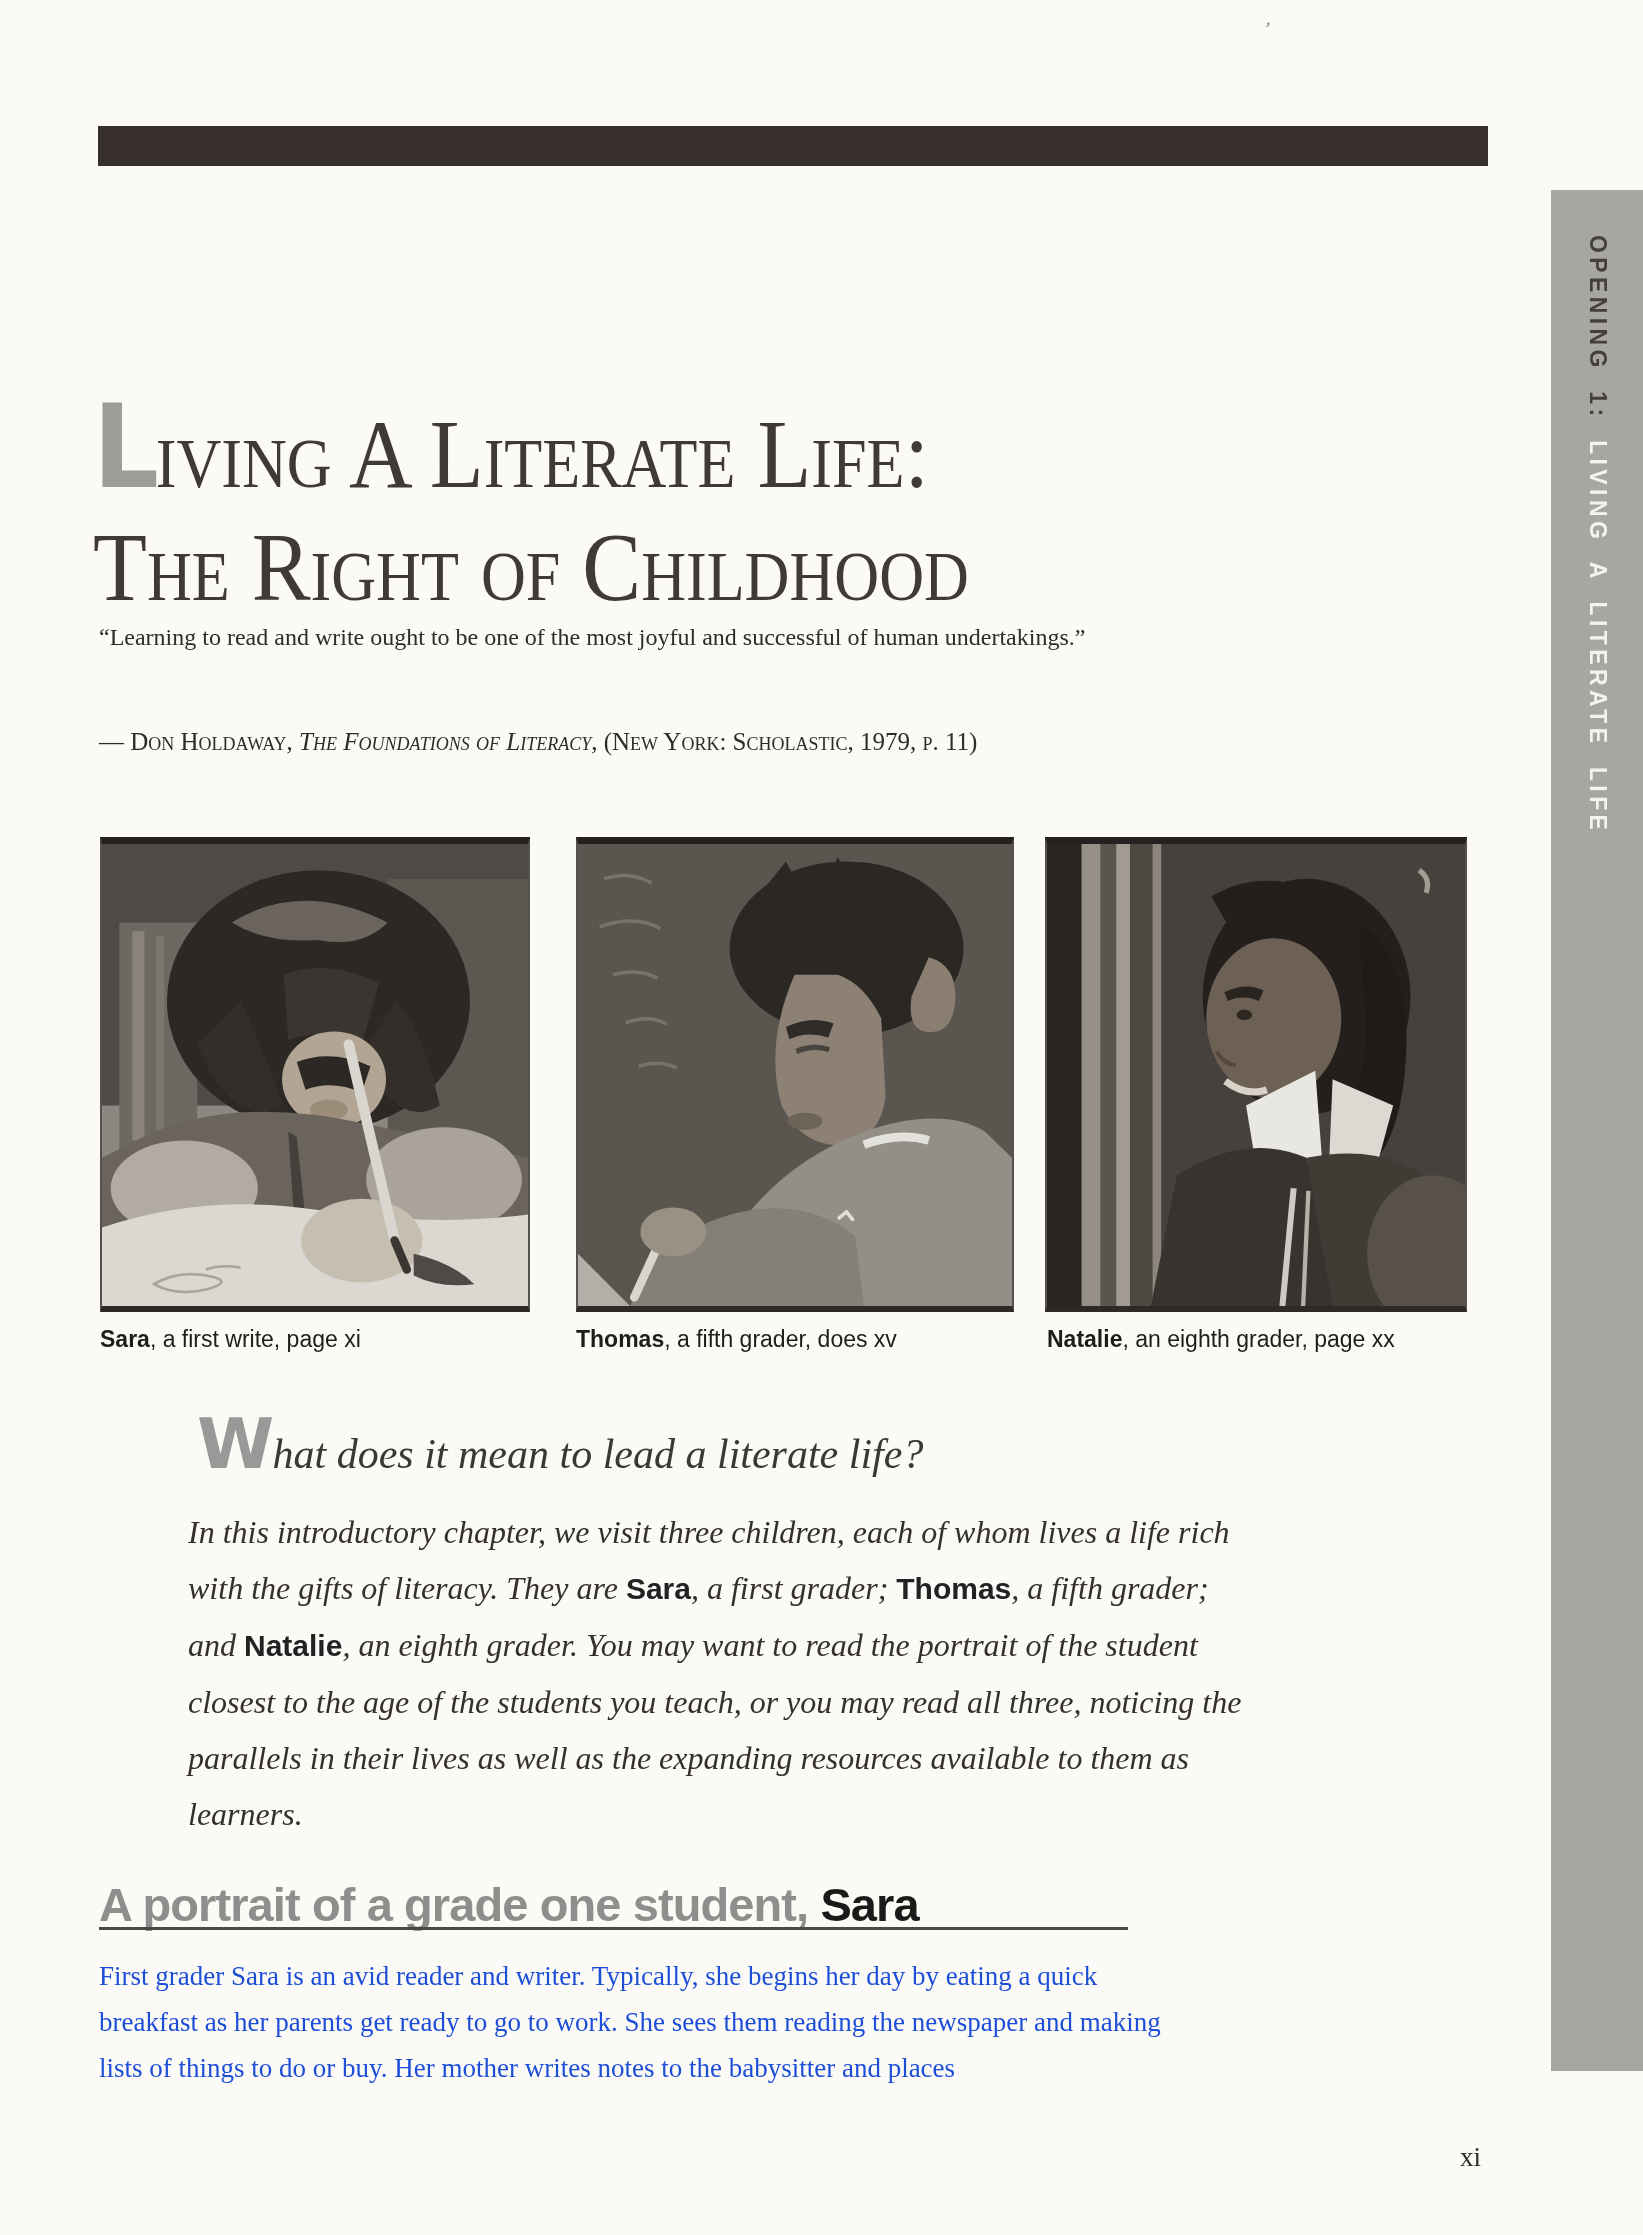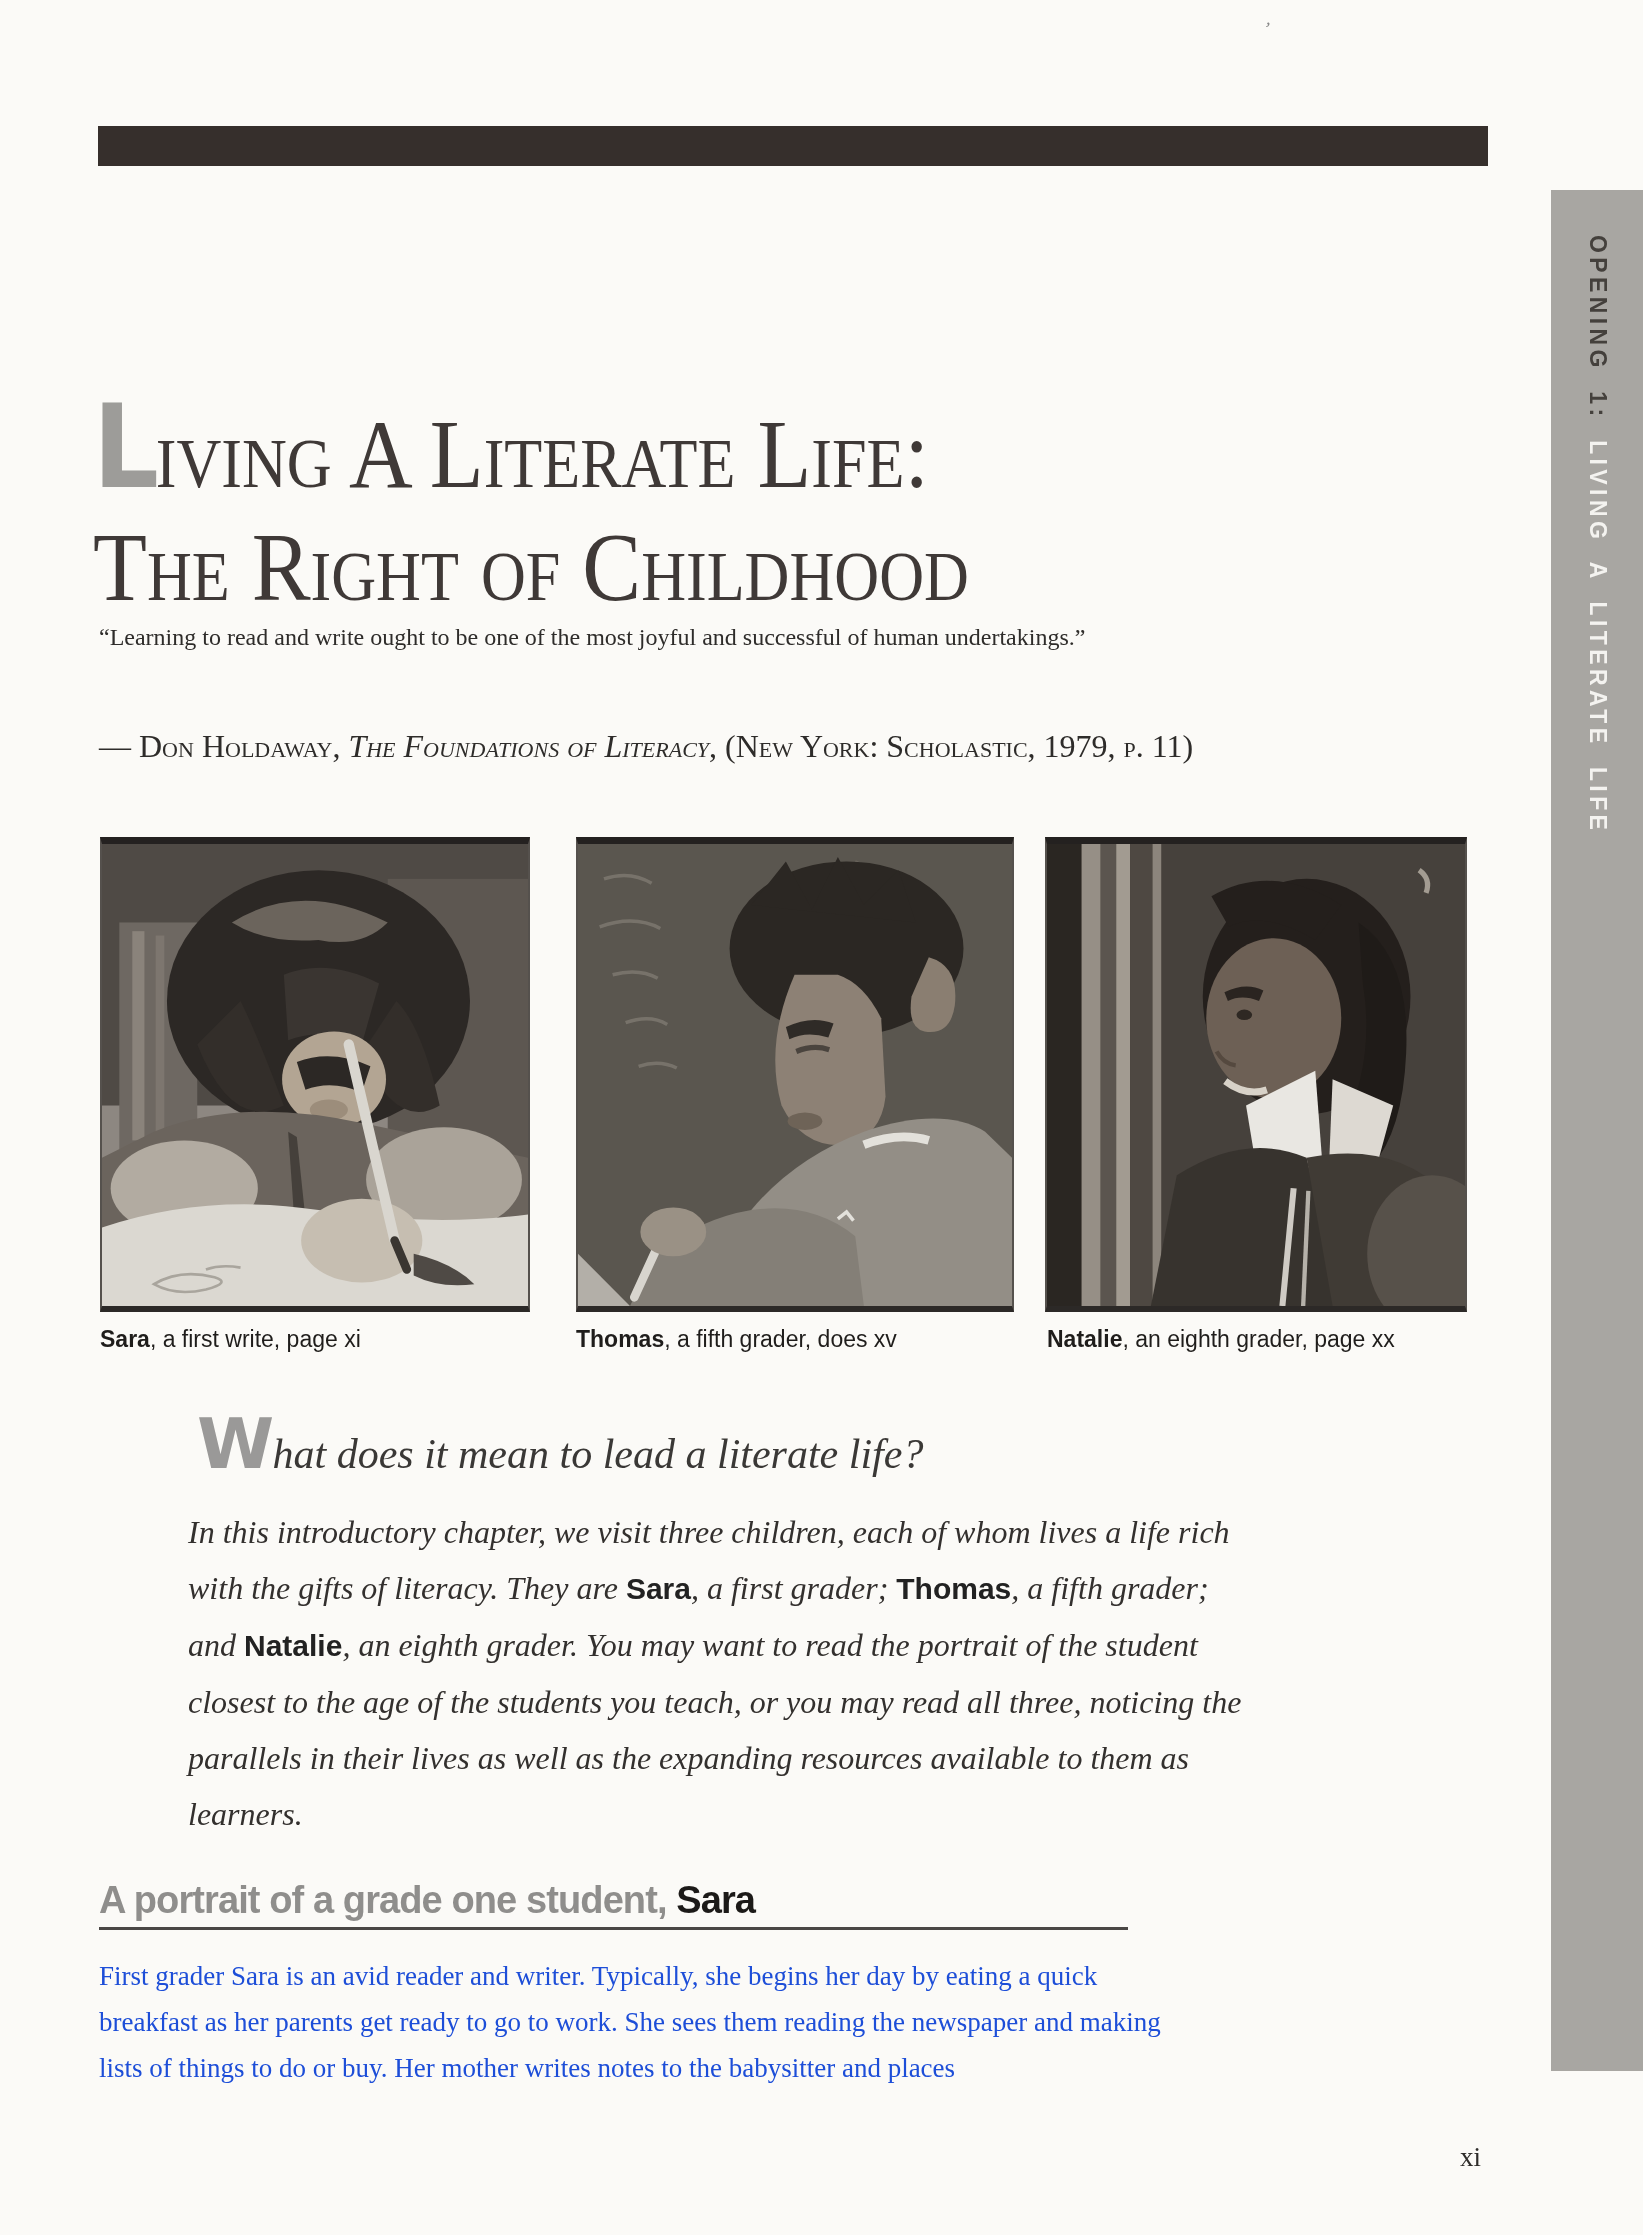--- a/index.html
+++ b/index.html
@@ -33,21 +33,21 @@
   .title-line2{top:514px;}
   .dropcap-L{
     font-family:"DejaVu Sans",sans-serif;font-weight:bold;font-size:115px;
     color:#9d9c99;font-variant:normal;letter-spacing:-3.5px;
   }
 
   
   .quote{left:99px;top:624px;width:1310px;white-space:nowrap;
          font-size:24px;color:#2e2c2a;}
   .attribution{left:99px;top:728px;width:1310px;white-space:nowrap;
-         font-variant:small-caps;font-size:32px;color:#2e2c2a;}
+         font-variant:small-caps;font-size:25px;color:#2e2c2a;}
   .attribution .src{font-style:italic;}
 
   
   .photo{top:837px;height:475px;background:#777;
          border-top:7px solid #242120;border-bottom:6.1px solid #2c2927;
          border-left:2.6px solid #55514d;border-right:2.6px solid #55514d;
          box-sizing:border-box;}
   .photo svg{display:block;width:100%;height:100%;}
   .photo1{left:100px;width:430px;}
   .photo2{left:576px;width:438px;}
@@ -66,21 +66,21 @@
     font-size:70px;color:#9a9998;letter-spacing:-1.7px;
   }
   .intro-para{left:188px;top:1504px;width:1066px;text-align:left;
               font-style:italic;font-size:32px;line-height:56px;color:#33302e;}
   .bname{font-family:"Liberation Sans",sans-serif;font-style:normal;
          font-weight:bold;font-size:30px;color:#222;}
 
   
   .section-heading{left:99px;top:1881px;width:1223px;white-space:nowrap;
                    font-family:"Liberation Sans",sans-serif;font-weight:bold;
-                   font-size:38px;letter-spacing:-0.9px;line-height:1;}
+                   font-size:47px;letter-spacing:-0.9px;line-height:1;}
   .sh-gray{color:#8f8e8c;}
   .sh-black{color:#1c1a18;}
   .section-rule{left:99px;top:1927px;width:1029px;height:2.6px;background:#4a4745;}
 
   
   .body-para{left:99px;top:1953px;width:1074px;
              font-size:27px;line-height:46px;color:#1d4ed8;}
 
   
   .page-number{left:1460px;top:2142px;font-size:27px;color:#2e2c2a;}

